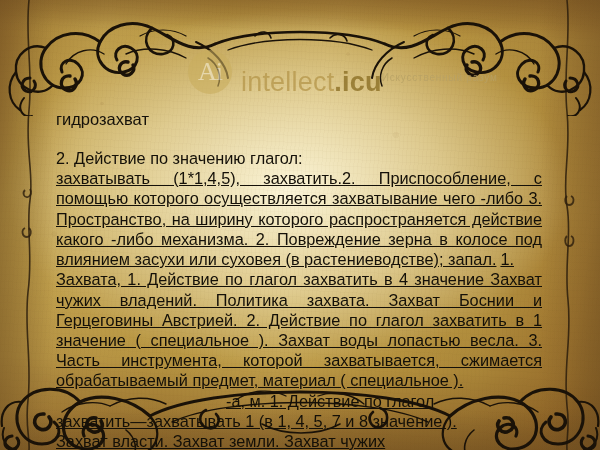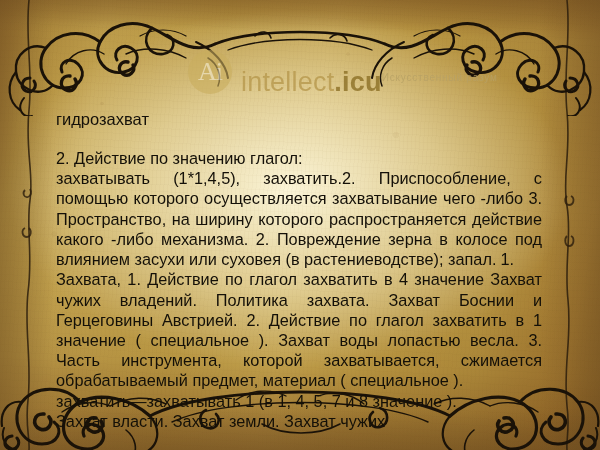--- a/index.html
+++ b/index.html
@@ -121,21 +121,21 @@
 
   #definition {
     position: absolute;
     top: 104px; left: 0;
     width: 486px;
     font-size: 16.3px;
     line-height: 20.2px;
     color: #141008;
   }
   .para { margin: 0; }
-  .para + .para { margin-top: 0; }
+  .para + .para { margin-top: 0; text-decoration: underline; }
   .justify { text-align: justify; }
   .indent  { padding-left: 170px; }
 </style>
 </head>
 <body>
 
 <div id="slide">
 
   <div id="grain"></div>
   <div id="vignette"></div>
@@ -252,18 +252,19 @@
 
   <div id="content">
 
     <div id="entry-title">гидрозахват</div>
 
     <div id="definition">
       <p class="para">2. Действие по значению глагол:</p>
       <p class="para justify">захватывать (1*1,4,5), захватить.2. Приспособление, с помощью которого осуществляется захватывание чего -либо 3. Пространство, на ширину которого распространяется действие какого -либо механизма. 2. Повреждение зерна в колосе под влиянием засухи или суховея (в растениеводстве); запал.</p>
       <p class="para" style="text-align:right; margin-top:-20px; padding-right:28px;">1.</p>
       <p class="para justify">Захвата, 1. Действие по  глагол  захватить в 4 значение  Захват чужих владений. Политика захвата. Захват Боснии и Герцеговины Австрией. 2. Действие по  глагол  захватить в 1  значение  ( специальное ). Захват воды лопастью весла. 3. Часть инструмента, которой захватывается, сжимается обрабатываемый предмет, материал ( специальное ).</p>
+      <p class="para indent">-а, м. 1. Действие по  глагол</p>
       <p class="para">захватить—захватывать 1 (в 1, 4, 5, 7 и 8  значение ).</p>
       <p class="para">Захват власти. Захват земли. Захват чужих</p>
     </div>
 
   </div>
 </div>
 
 </body></html>

